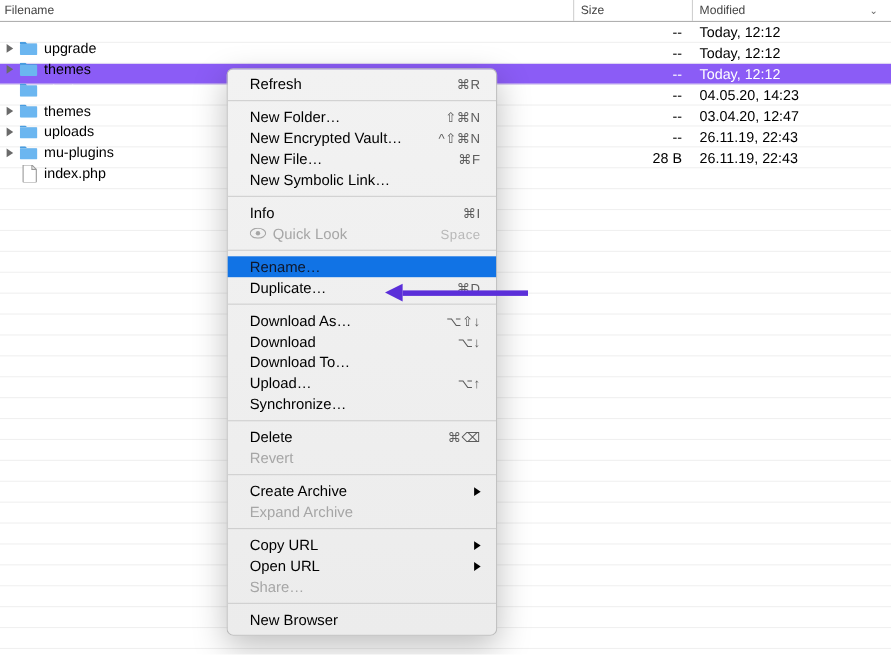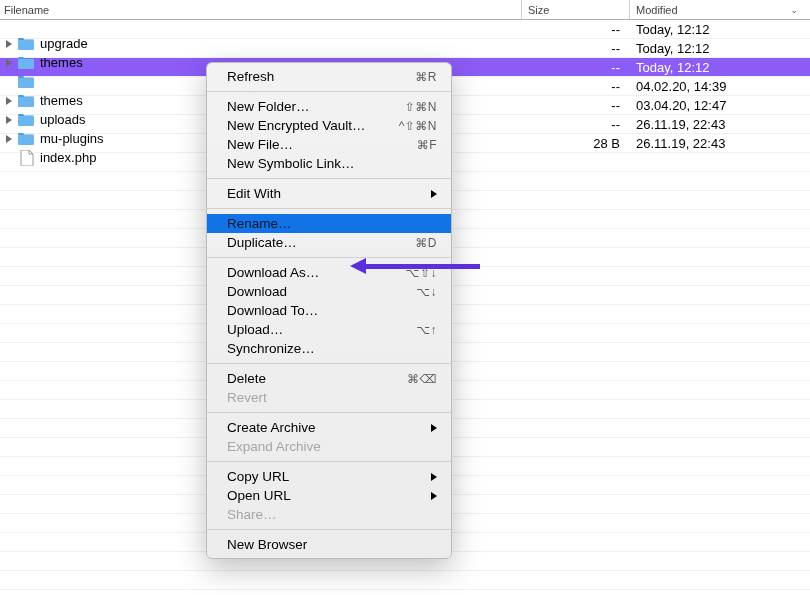--- a/index.html
+++ b/index.html
@@ -173,21 +173,21 @@
         <div class="disclosure"></div>
         <div class="folder-icon">
           <svg width="16" height="12" viewBox="0 0 16 12">
     <path d="M0 2 L0 1 Q0 0 1 0 L5 0 L6.5 1.5 L15 1.5 Q16 1.5 16 2.5 L16 2 Z" fill="#4a9de0"></path>
     <rect x="0" y="2" width="16" height="10" rx="1" fill="#6bb6f0"></rect>
   </svg>
         </div>
         <span>themes</span>
       </div>
       <div class="col-size">--</div>
-      <div class="col-modified">04.02.20, 14:39</div>
+      <div class="col-modified">04.05.20, 14:23</div>
     </div>
     <div class="row">
       <div class="col-name">
         <div class="disclosure"></div>
         <div class="folder-icon">
           <svg width="16" height="12" viewBox="0 0 16 12">
     <path d="M0 2 L0 1 Q0 0 1 0 L5 0 L6.5 1.5 L15 1.5 Q16 1.5 16 2.5 L16 2 Z" fill="#4a9de0"></path>
     <rect x="0" y="2" width="16" height="10" rx="1" fill="#6bb6f0"></rect>
   </svg>
         </div>
@@ -274,23 +274,33 @@
       <span class="shortcut">⌘F</span>
     </div>
     <div class="menu-item">
       <span class="label">
         <span>New Symbolic Link…</span>
       </span>
     </div>
     <div class="menu-sep"></div>
     <div class="menu-item">
       <span class="label">
-        <span>Edit With</span>
-      </span>
-      <span class="submenu-arrow"></span>
+        <span>Info</span>
+      </span>
+      <span class="shortcut">⌘I</span>
+    </div>
+    <div class="menu-item disabled">
+      <span class="label">
+        <span class="eye-icon"><svg width="15" height="10" viewBox="0 0 15 10">
+            <ellipse cx="7.5" cy="5" rx="7" ry="4.5" fill="none" stroke="#a6a6a6" stroke-width="1"></ellipse>
+            <circle cx="7.5" cy="5" r="2" fill="#a6a6a6"></circle>
+          </svg></span>
+        <span>Quick Look</span>
+      </span>
+      <span class="shortcut">Space</span>
     </div>
     <div class="menu-sep"></div>
     <div class="menu-item highlighted">
       <span class="label">
         <span>Rename…</span>
       </span>
     </div>
     <div class="menu-item">
       <span class="label">
         <span>Duplicate…</span>

